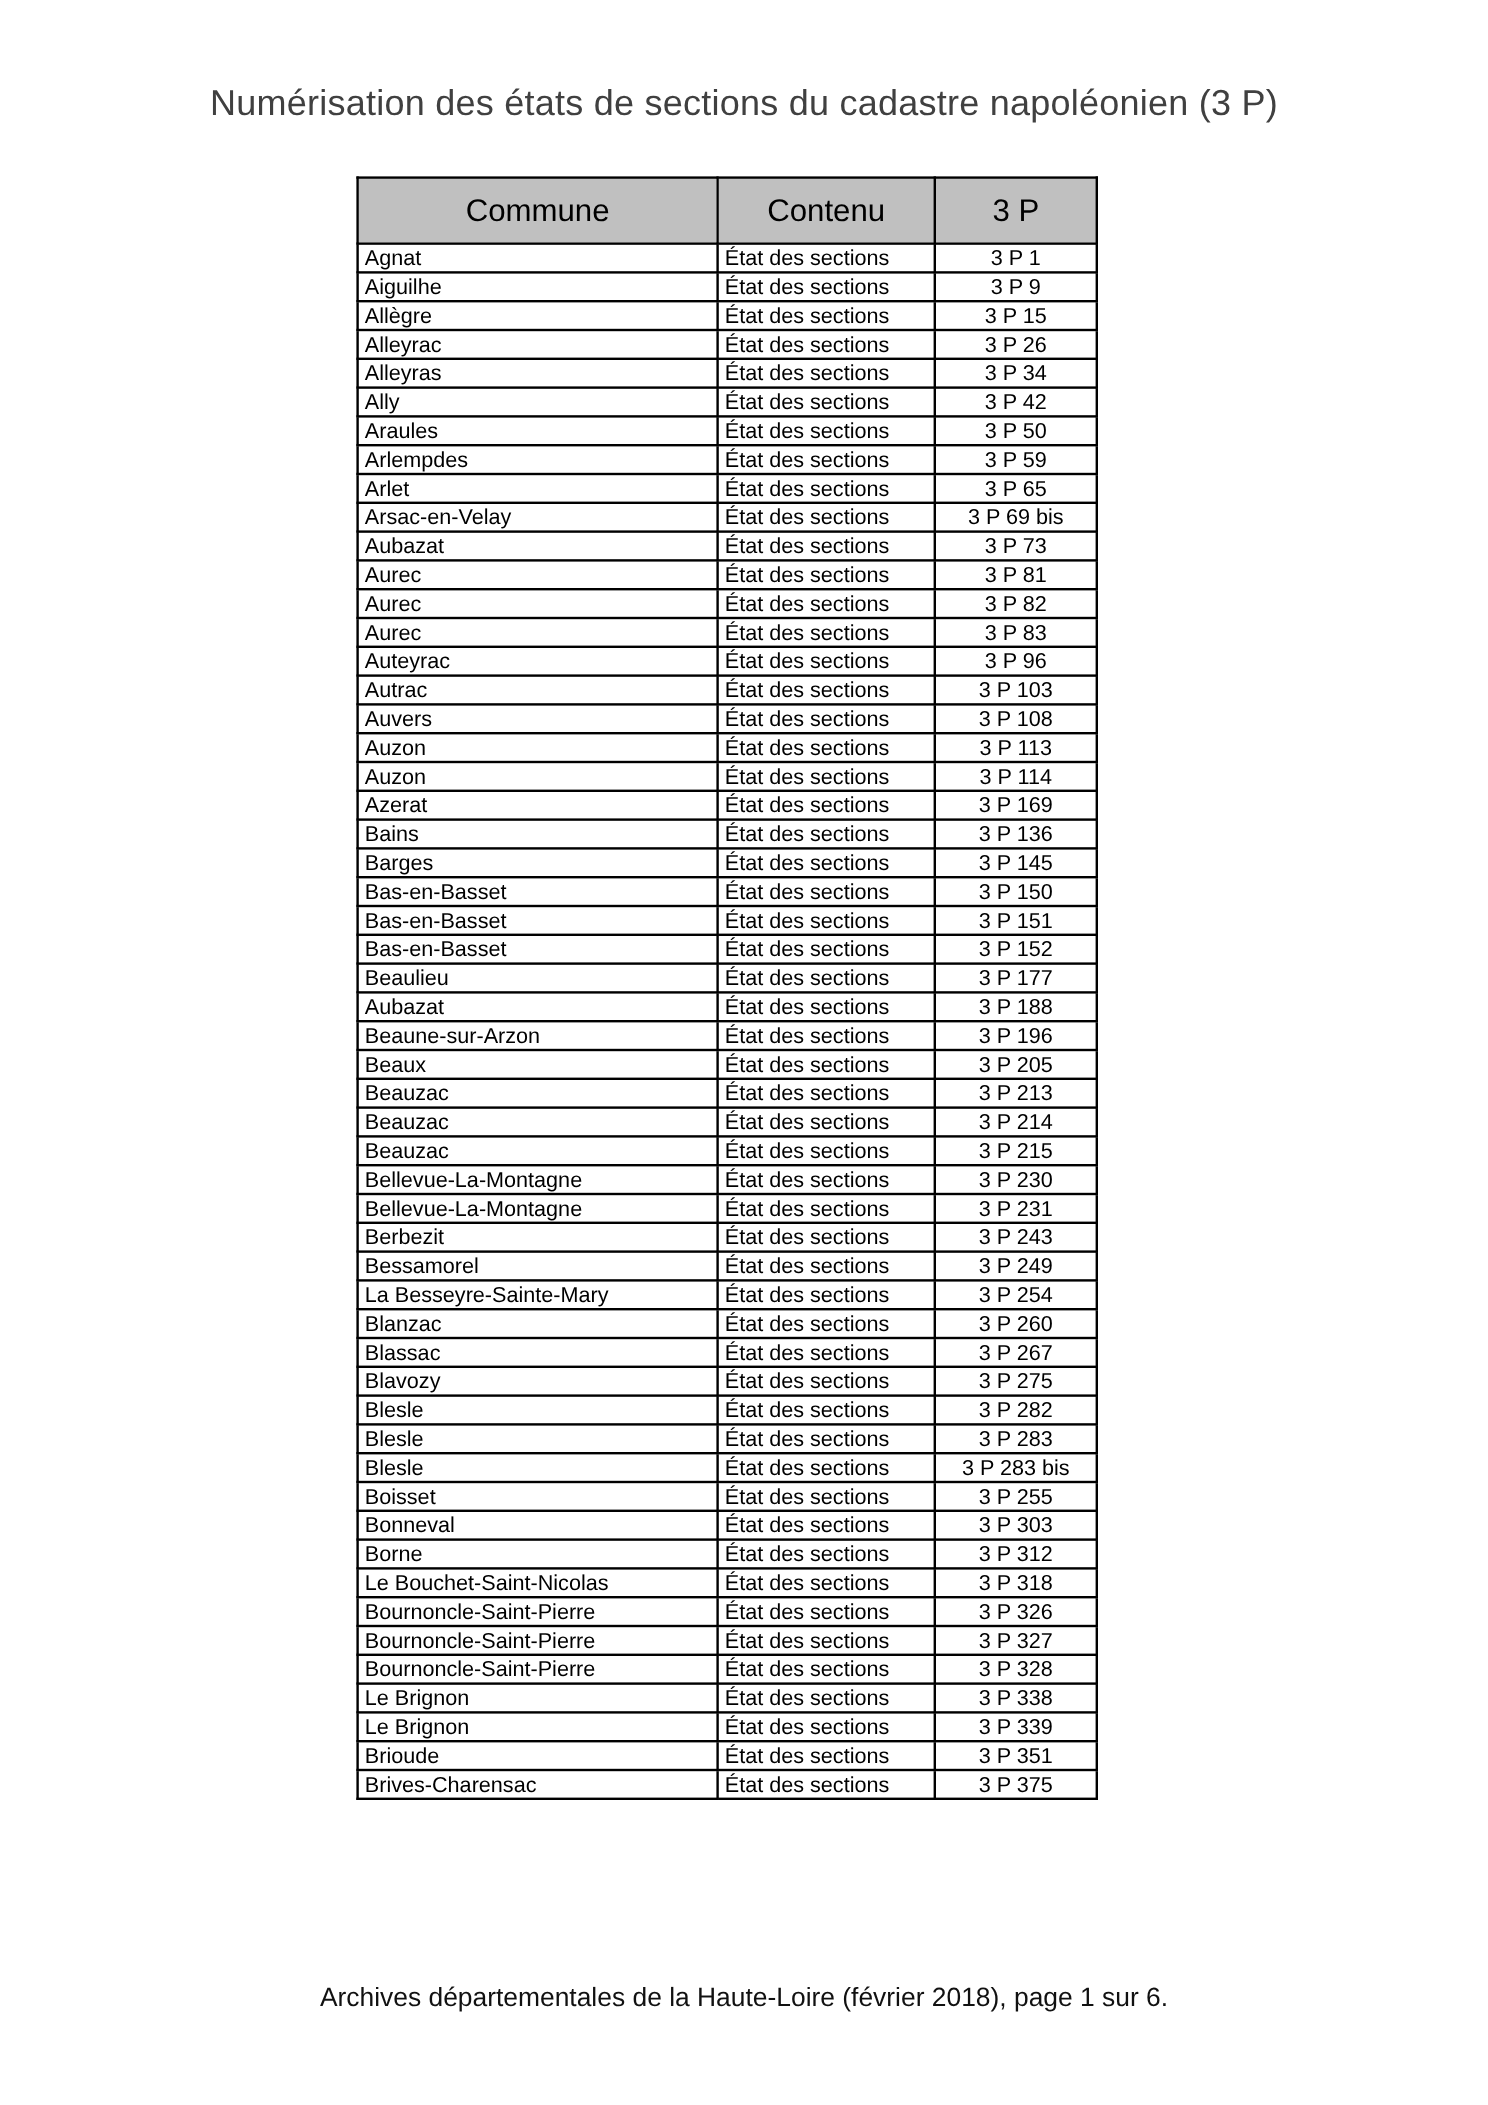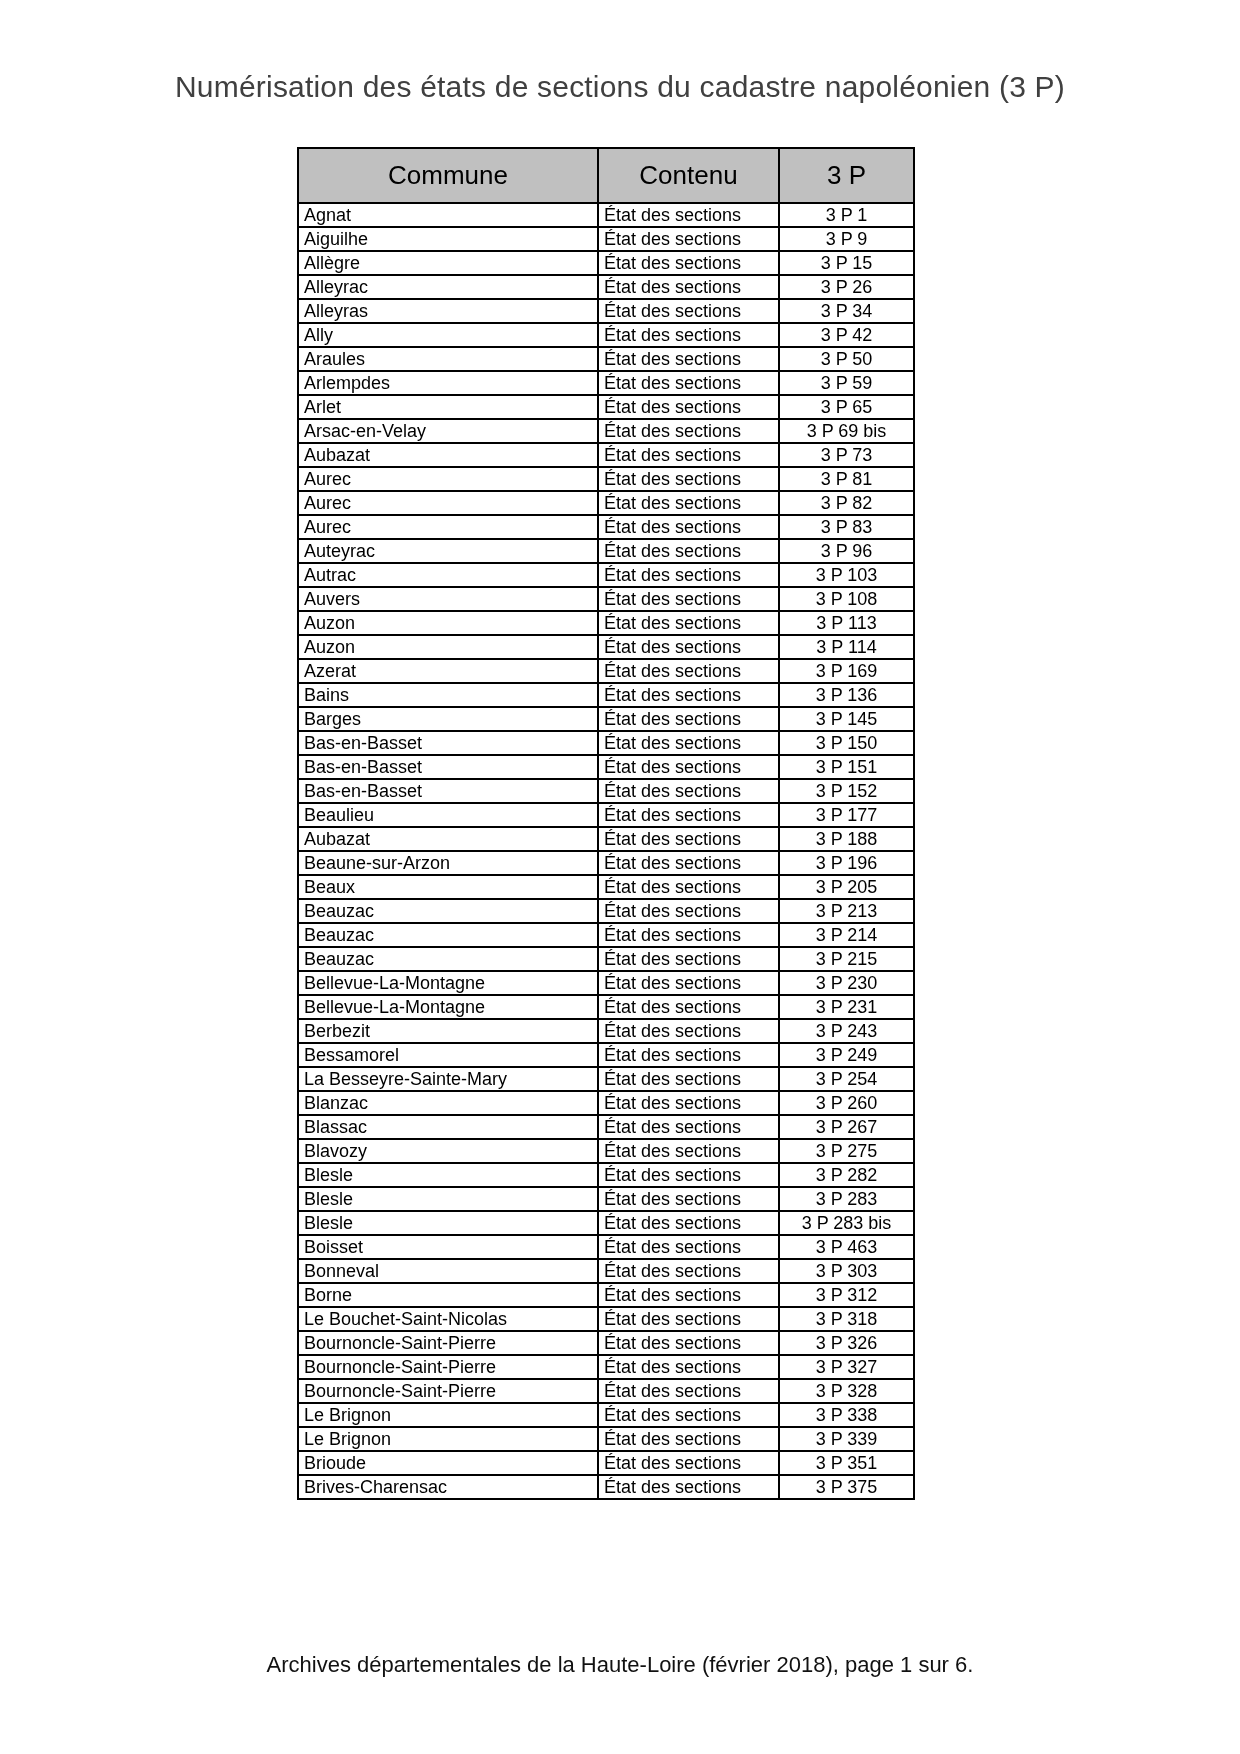--- a/index.html
+++ b/index.html
@@ -353,21 +353,21 @@
 
   <tr>
     <td>Blesle</td>
     <td>État des sections</td>
     <td class="ref-cell">3 P 283 bis</td>
   </tr>
 
   <tr>
     <td>Boisset</td>
     <td>État des sections</td>
-    <td class="ref-cell">3 P 463</td>
+    <td class="ref-cell">3 P 255</td>
   </tr>
 
   <tr>
     <td>Bonneval</td>
     <td>État des sections</td>
     <td class="ref-cell">3 P 303</td>
   </tr>
 
   <tr>
     <td>Borne</td>

